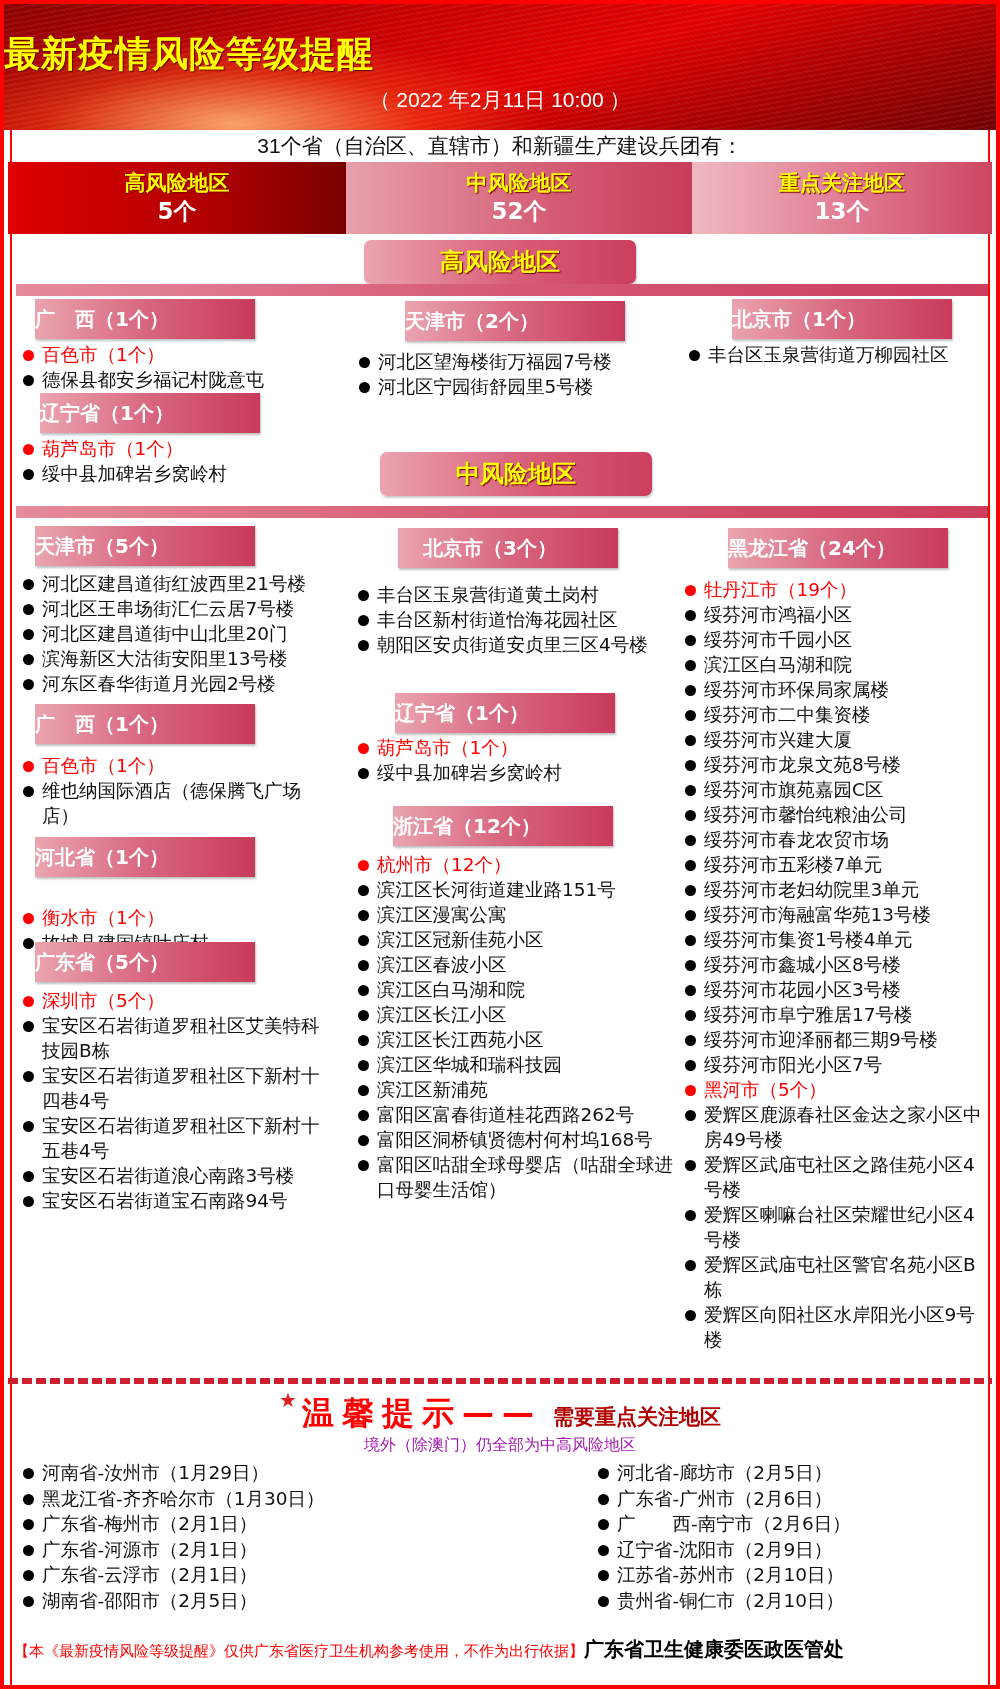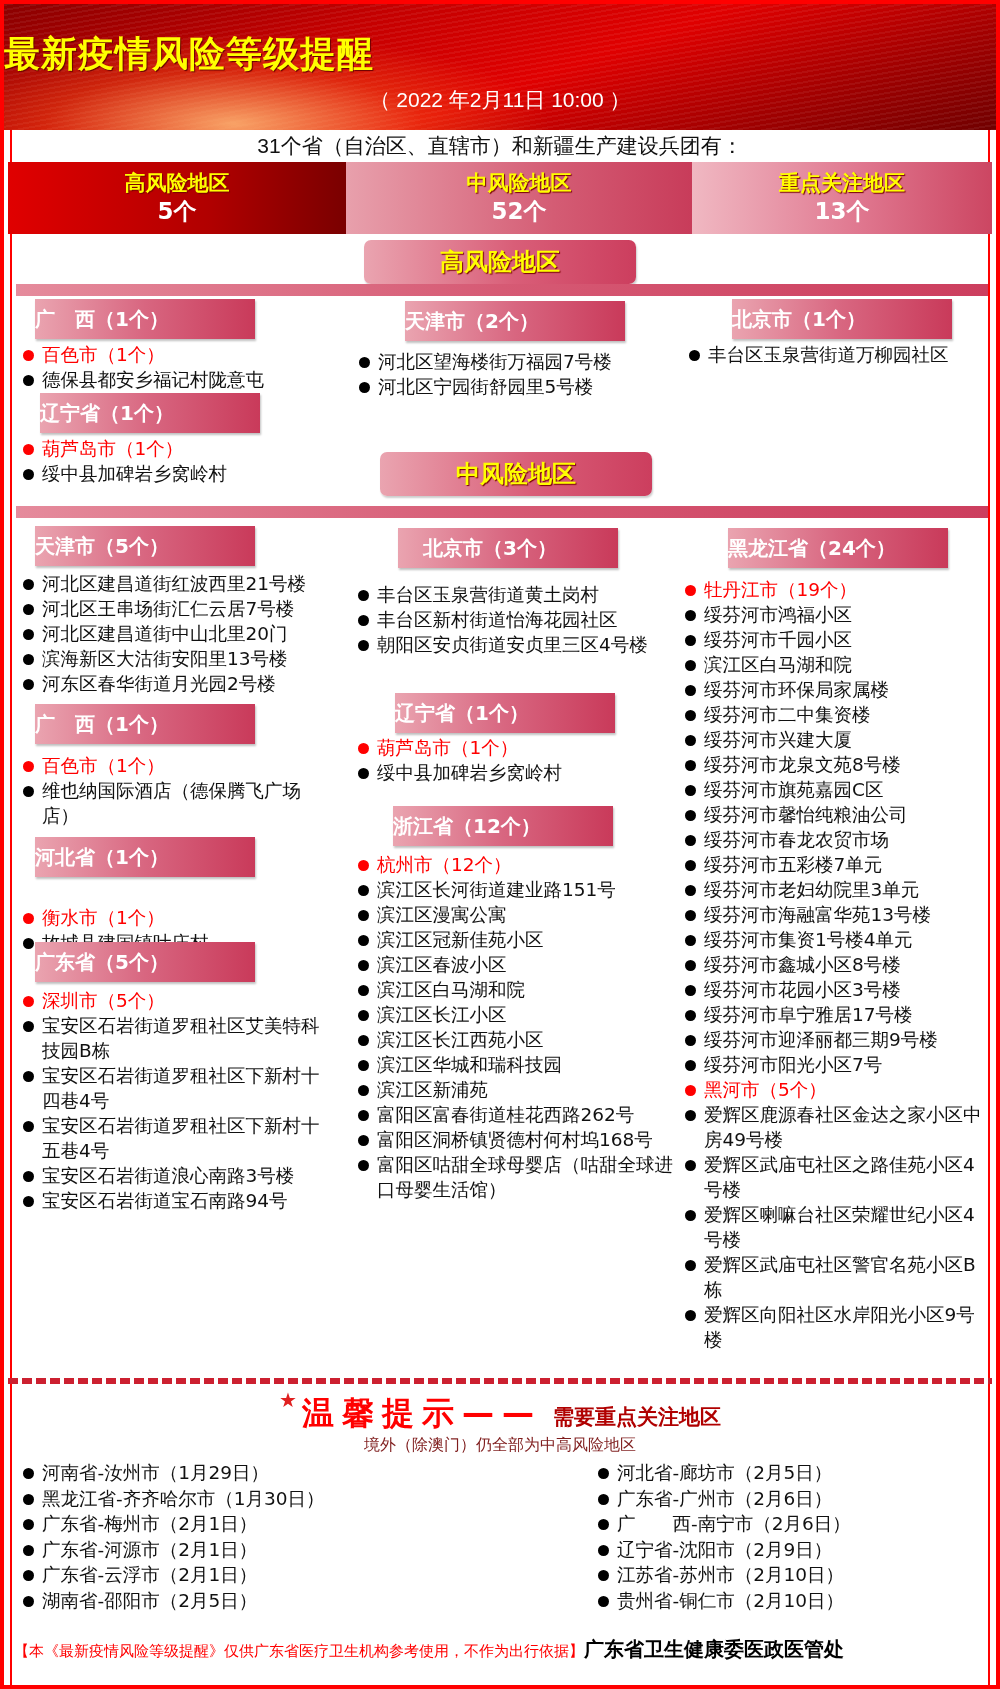--- a/index.html
+++ b/index.html
@@ -94,21 +94,21 @@
 
   .tips-title {
     position: absolute; top: 1392px; left: 0; right: 0; text-align: center;
     font-family: "DejaVu Sans", sans-serif;
   }
   .tips-star { color: #e02020; font-size: 20px; vertical-align: top; position: relative; top: -4px; }
   .tips-main { color: #ff0000; font-size: 32px; font-weight: bold; letter-spacing: 8px; }
   .tips-sub { color: #b00000; font-size: 21px; font-weight: bold; margin-left: 6px; }
   .tips-note {
     position: absolute; top: 1435px; left: 0; right: 0; text-align: center;
-    color: #7f1d1d; font-size: 16px;
+    color: #a21caf; font-size: 16px;
   }
 
   .footer-note {
     position: absolute; top: 1635px; left: 14px; right: 14px; height: 28px;
     white-space: nowrap; line-height: 28px;
   }
   .footer-red { color: #ff0000; font-size: 15px; font-family: "DejaVu Serif", serif; }
   .footer-black { color: #000; font-size: 20px; font-weight: bold; }
 </style>
 </head>

